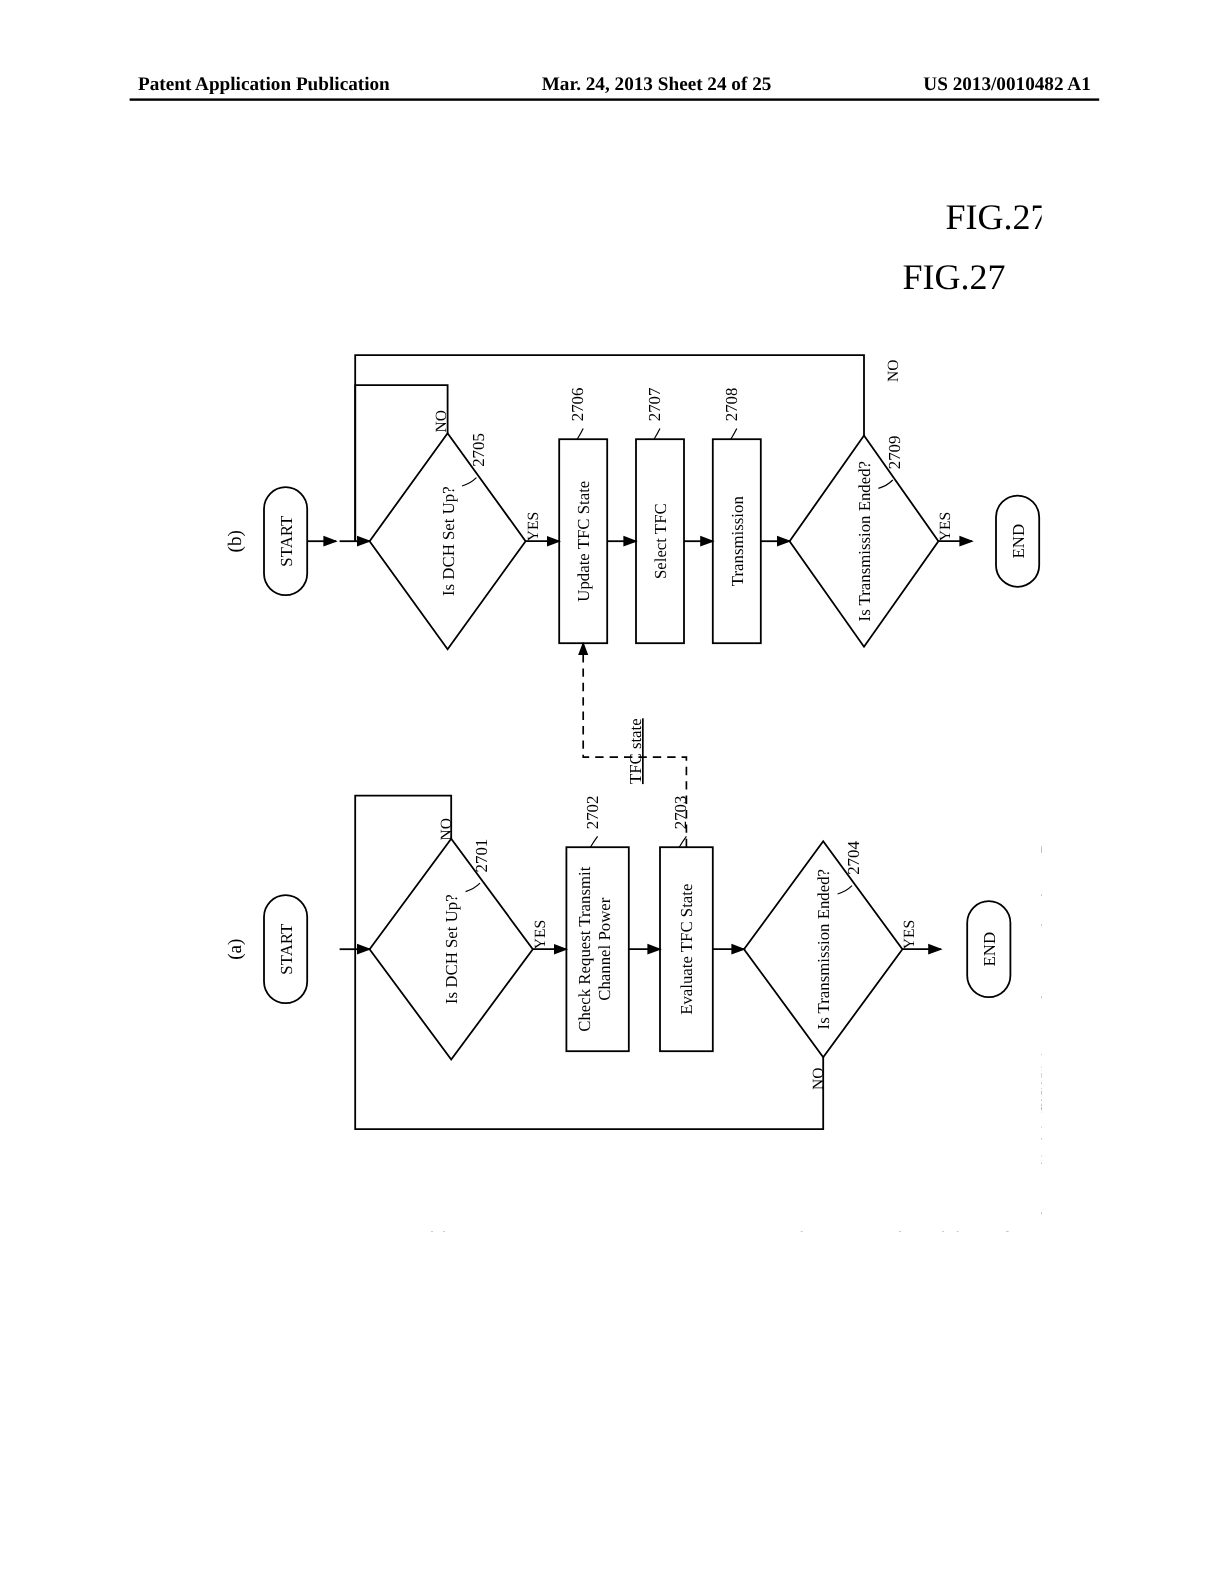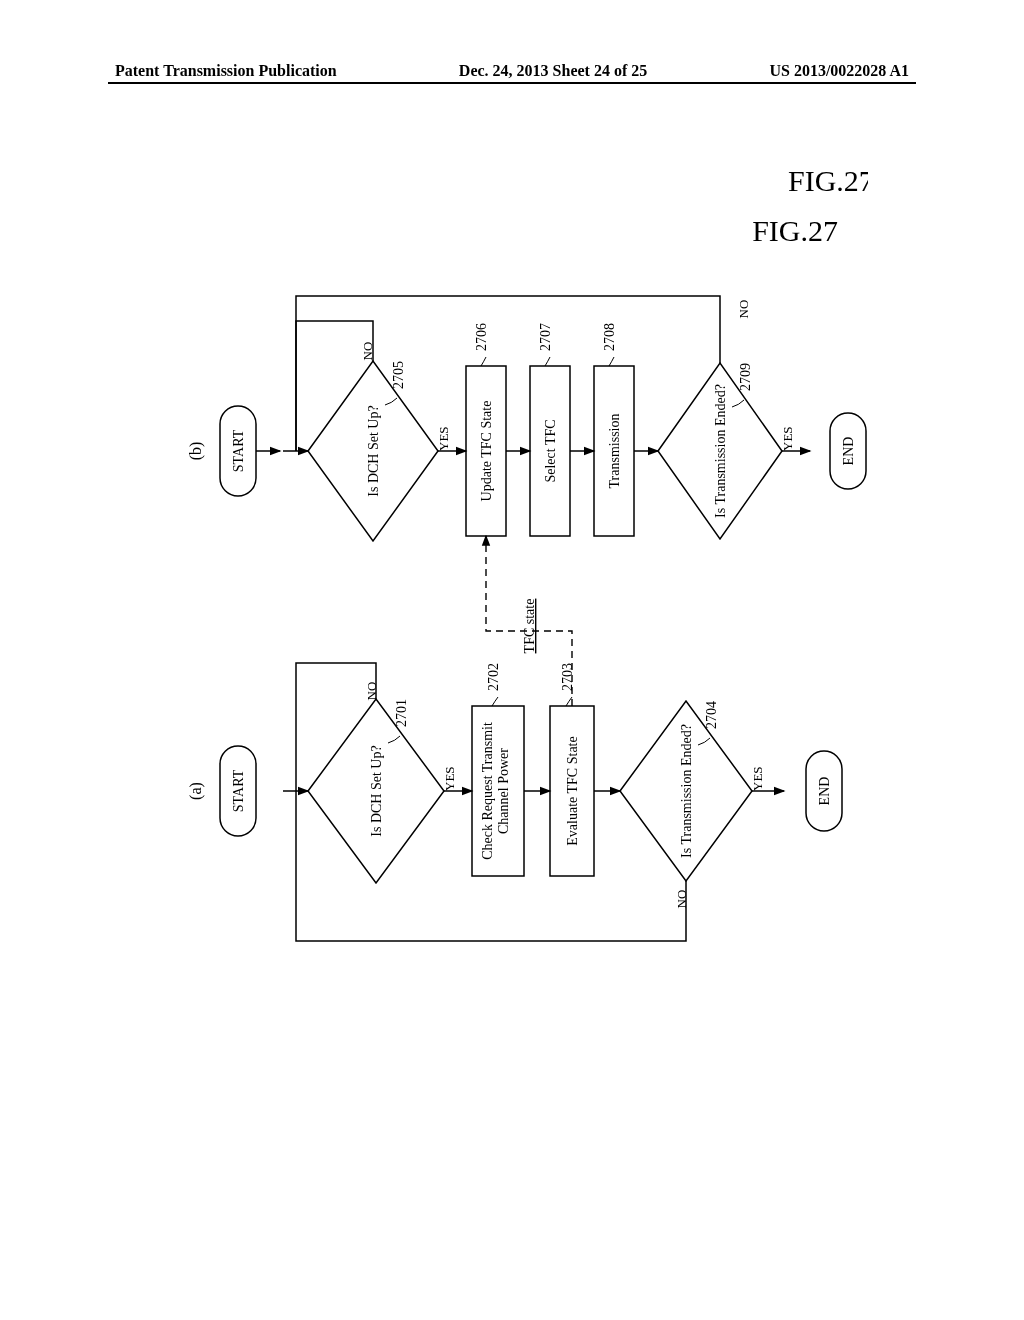--- a/index.html
+++ b/index.html
@@ -62,23 +62,23 @@
     }
     .panel-label {
       font-family: "Times New Roman", serif;
       font-size: 16px;
     }
   </style>
 </head>
 <body>
 
 <div class="header">
-  <span>Patent Transmission Publication</span>
-  <span>Dec. 24, 2013   Sheet 24 of 25</span>
-  <span>US 2013/0022028 A1</span>
+  <span>Patent Application Publication</span>
+  <span>Mar. 24, 2013   Sheet 24 of 25</span>
+  <span>US 2013/0010482 A1</span>
 </div>
 <div class="header-line"></div>
 
 <div class="diagram-area">
 <svg viewBox="0 0 720 875" xmlns="http://www.w3.org/2000/svg">
   <defs>
     <marker id="arrow" markerWidth="8" markerHeight="8" refX="7" refY="4" orient="auto">
       <path d="M0,1 L8,4 L0,7 Z" fill="black"></path>
     </marker>
   </defs>

